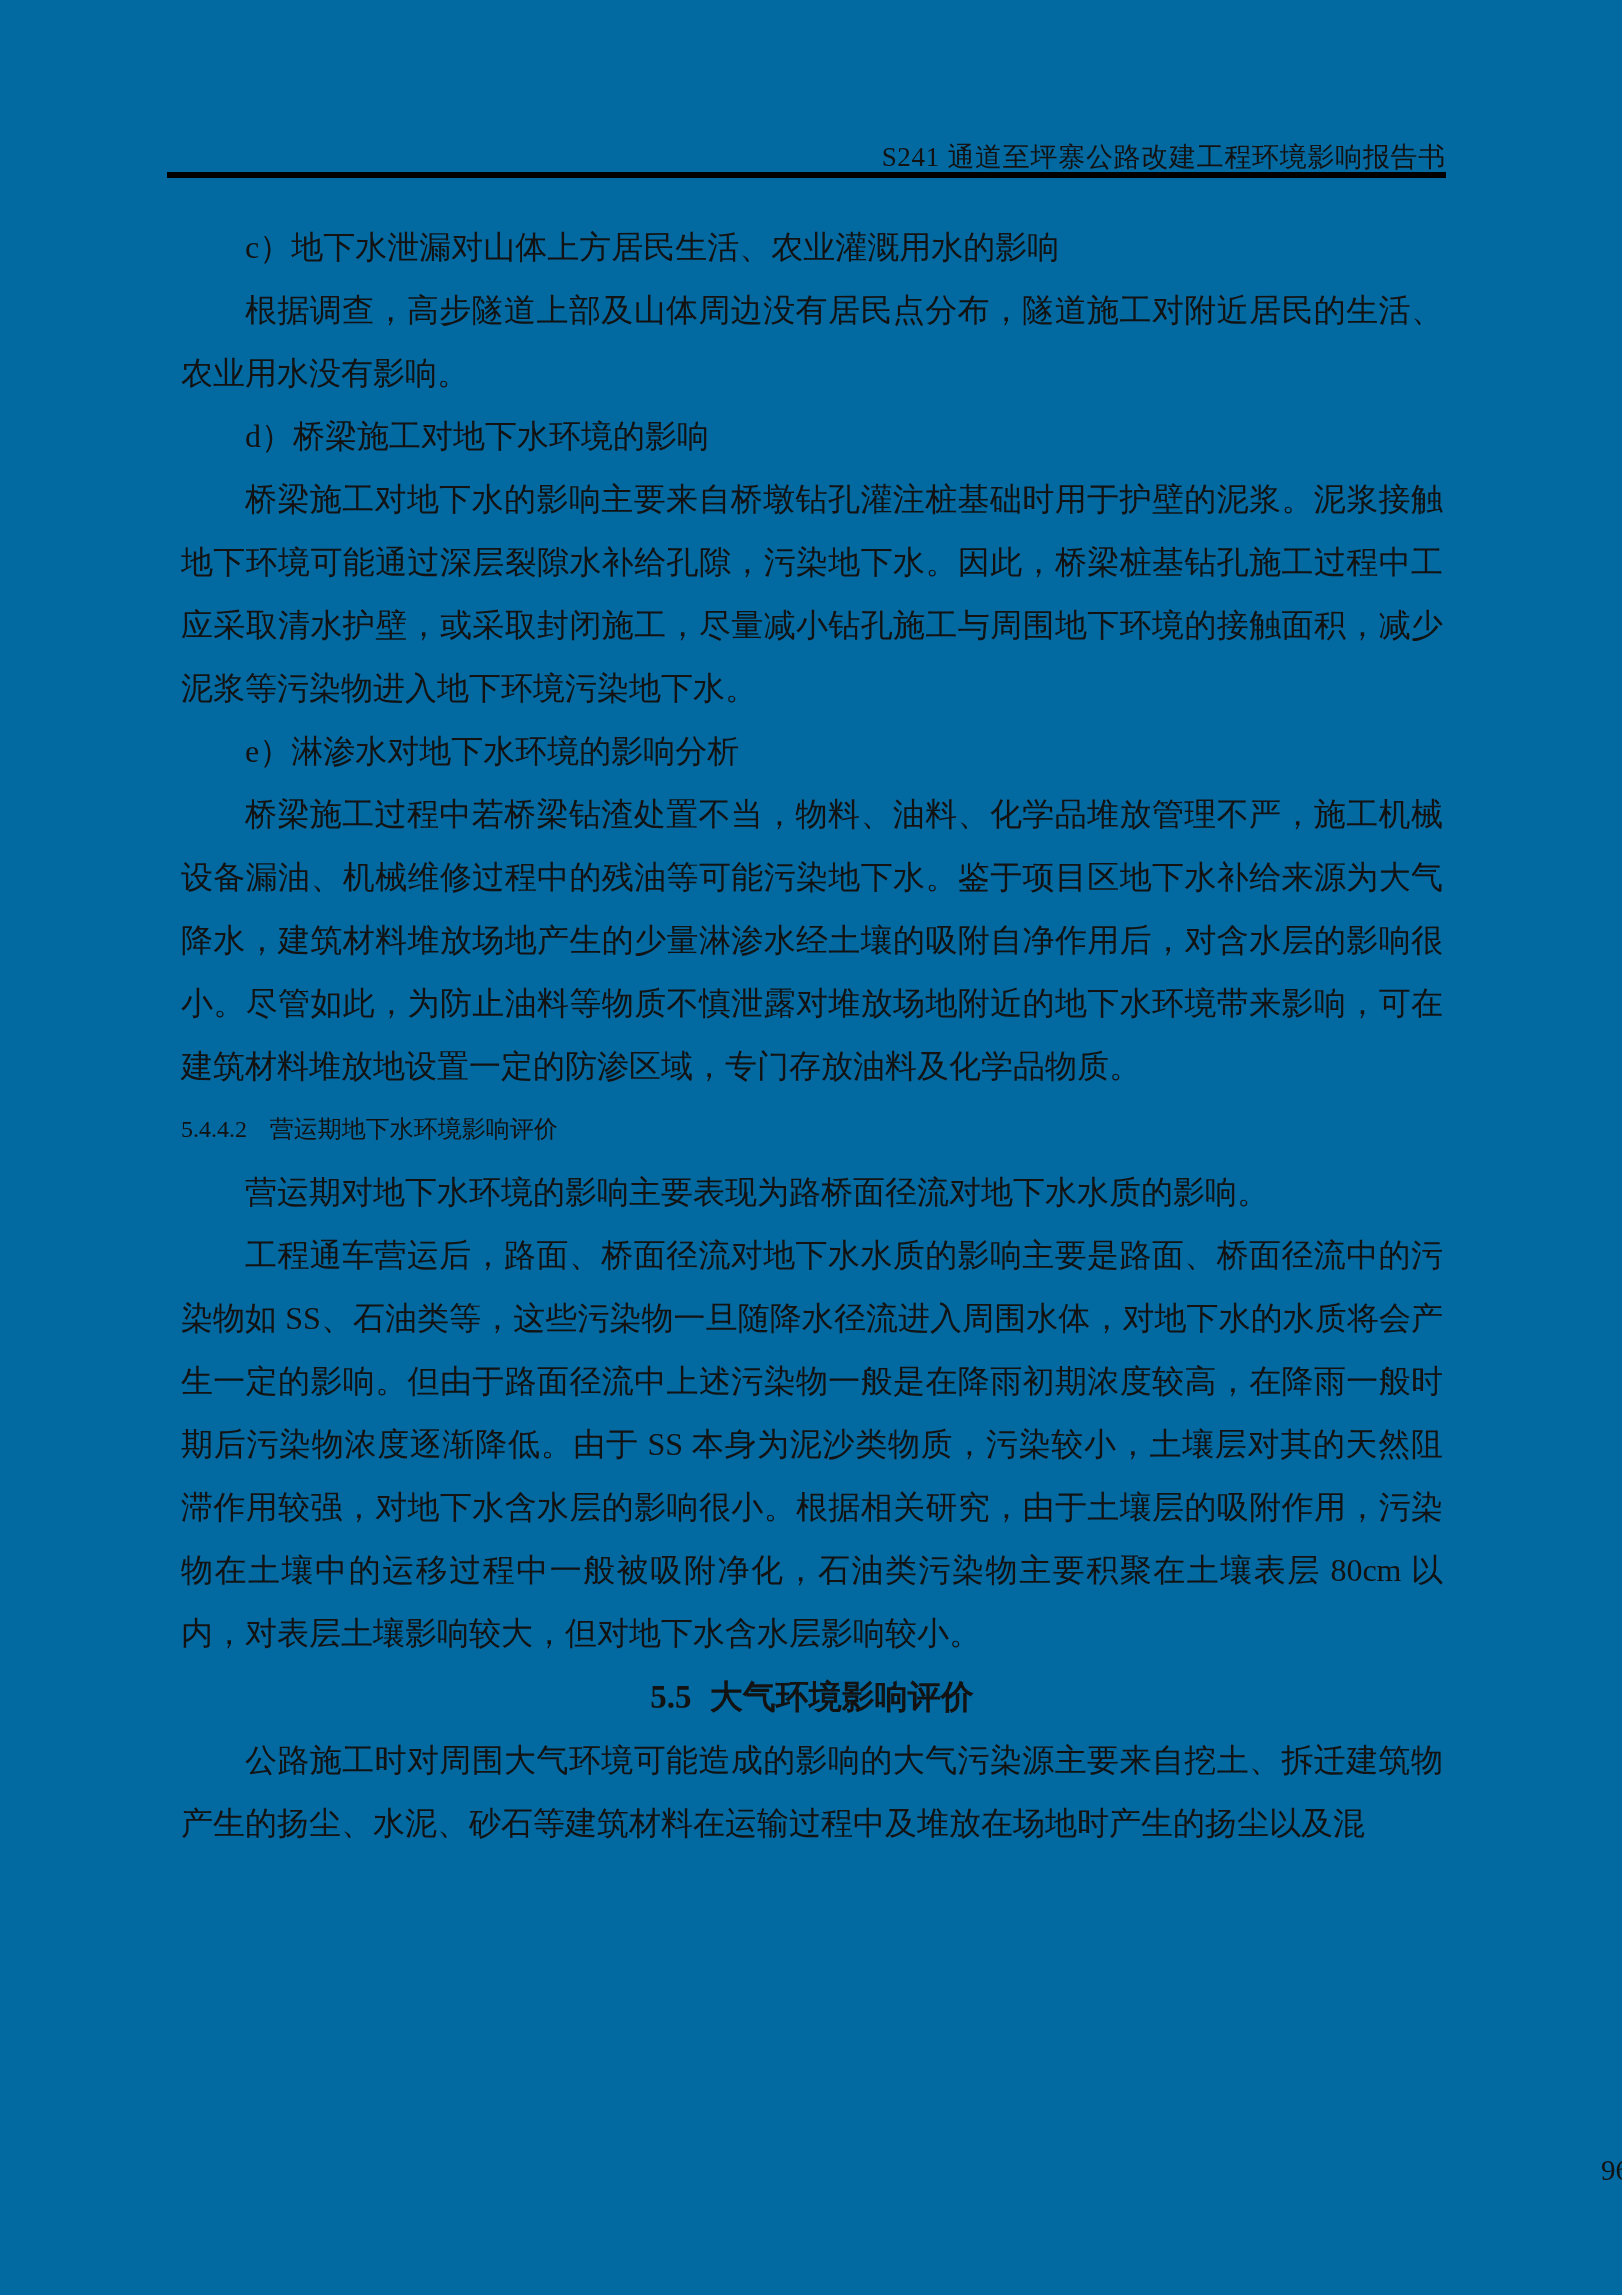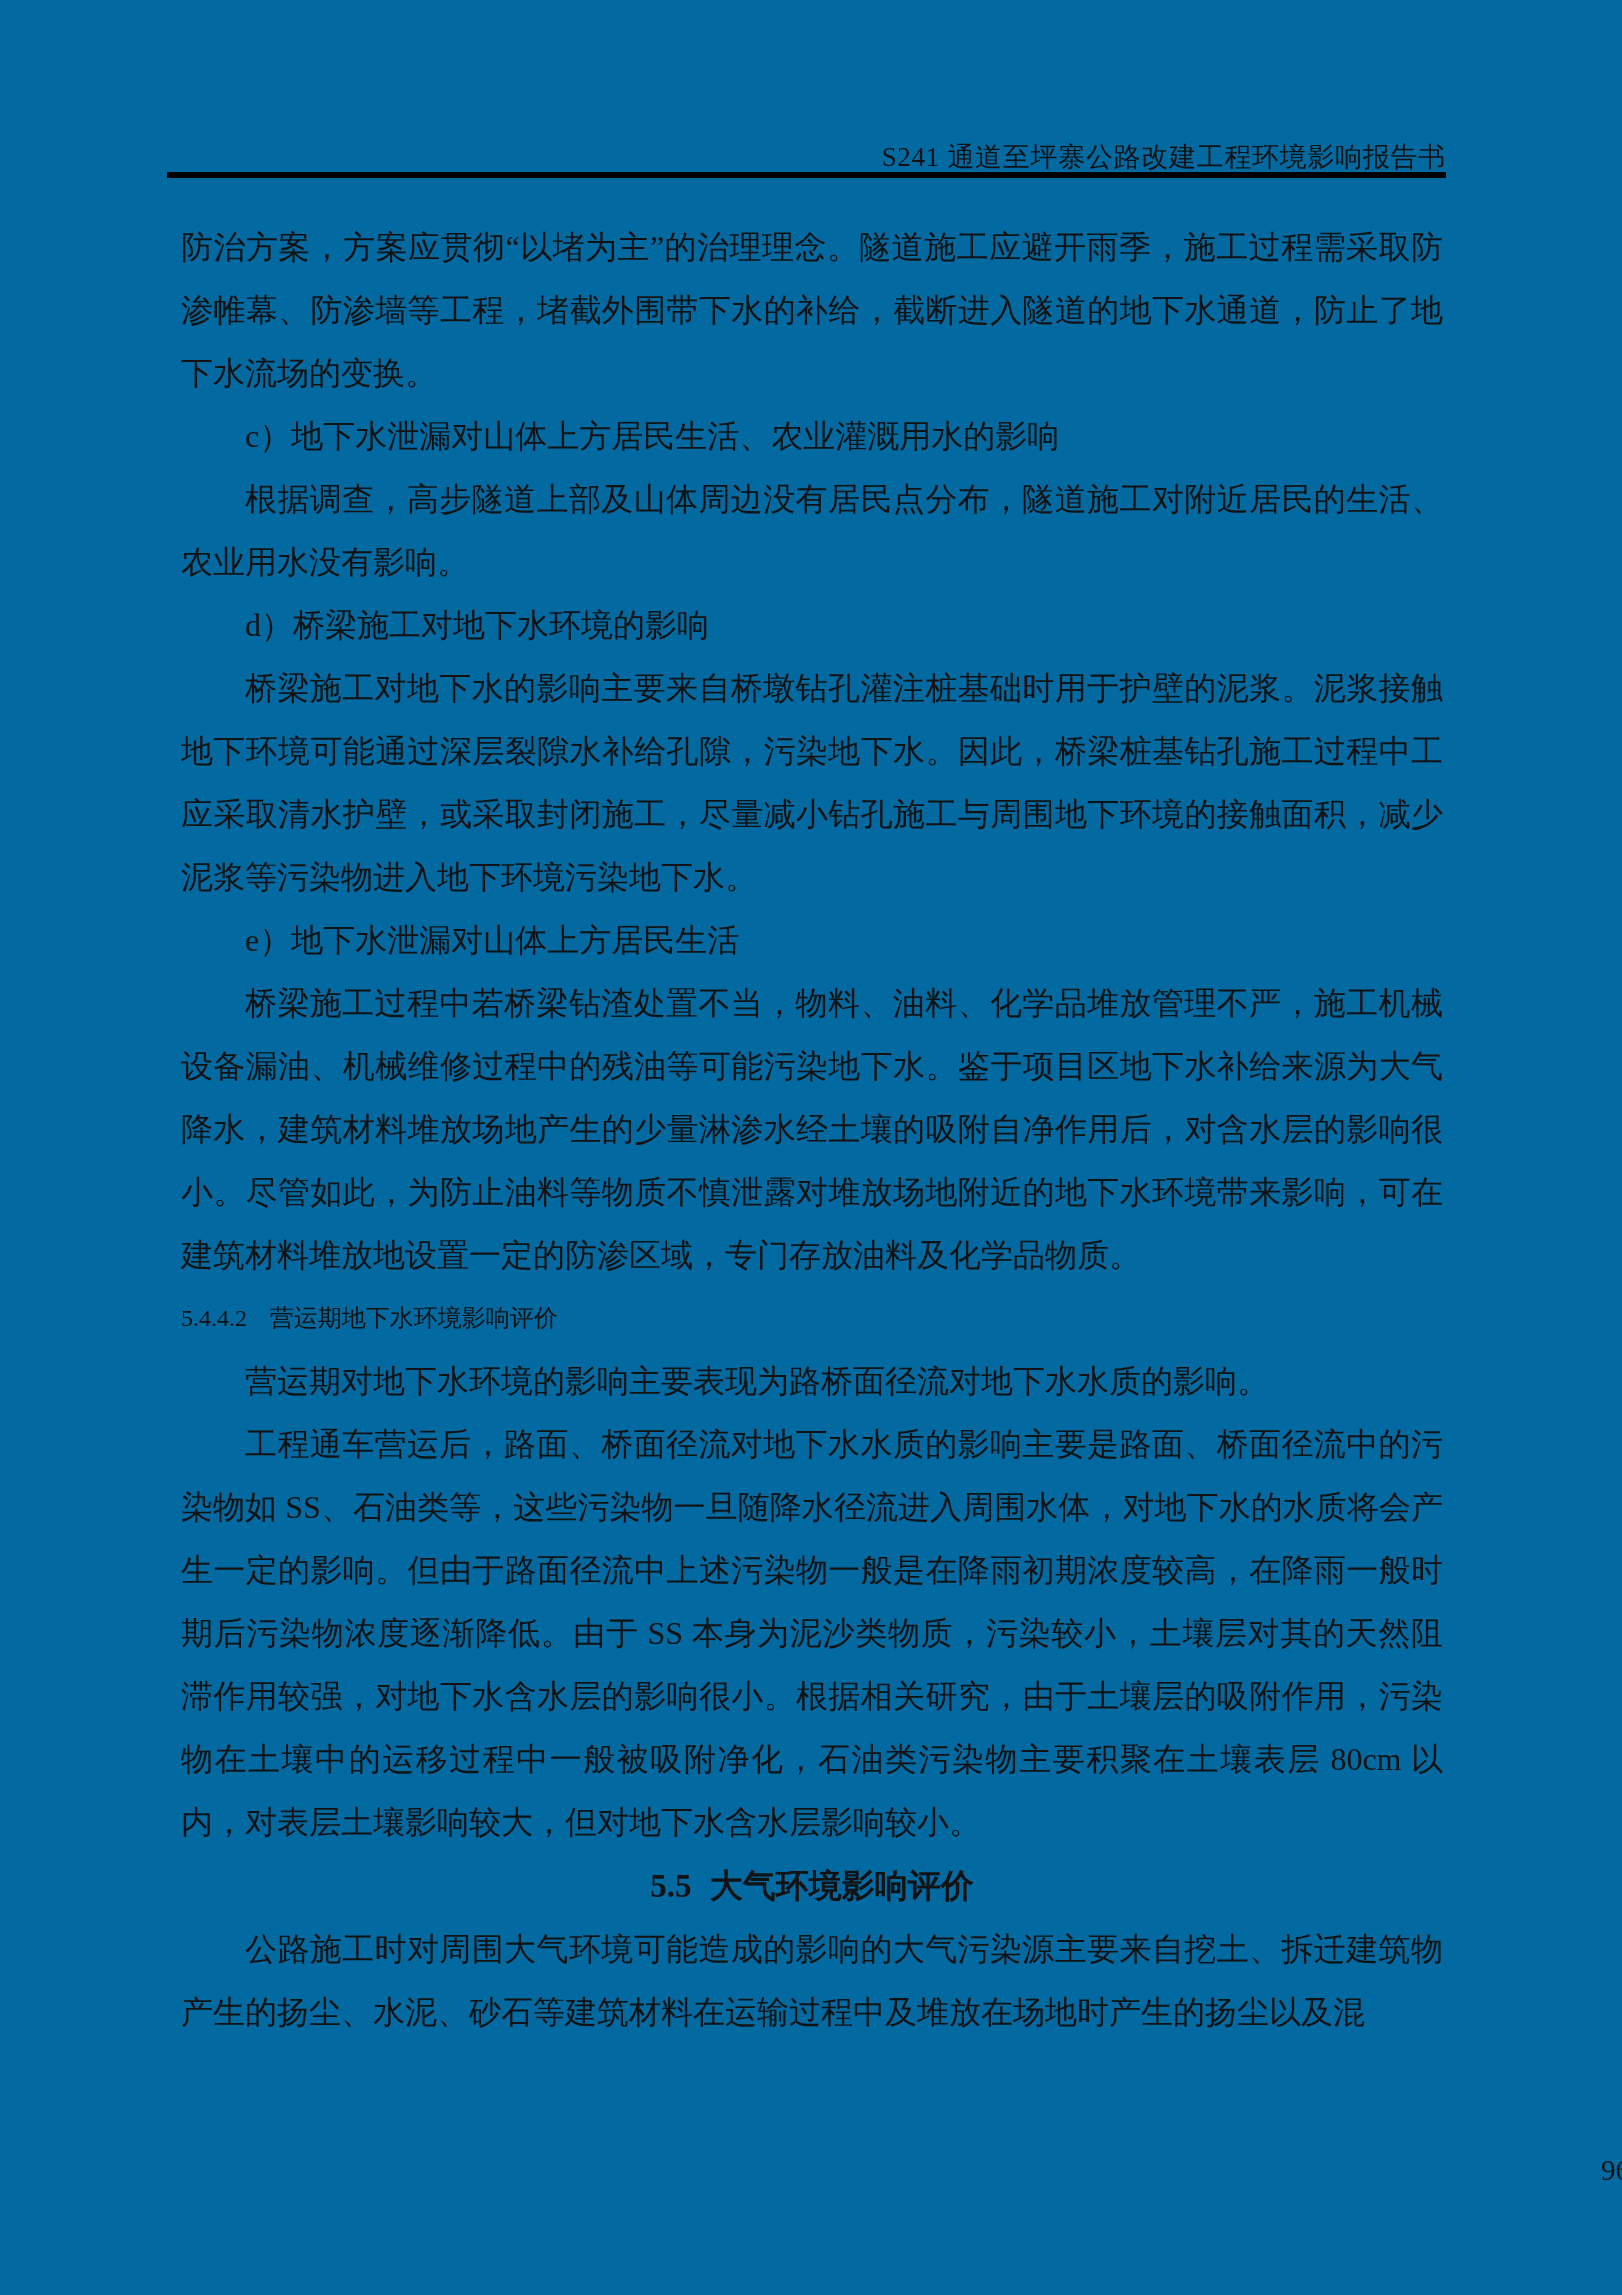--- a/index.html
+++ b/index.html
@@ -88,31 +88,30 @@
 <body>
 
 <div class="page">
 
   <div class="header-title">S241 通道至坪寨公路改建工程环境影响报告书</div>
 
   <div class="header-rule"></div>
 
   <div class="content">
 
-    <p class="para">防治方案，方案应贯彻“以堵为主”的治理理念。隧道施工应避开雨季，施工过程需采取防渗帷幕、防渗墙等工程，堵截外围带下水的补给，截断进入隧道的地下水通道，防止了地下水流场的变换。</p>
 
     <p class="para indent">c）地下水泄漏对山体上方居民生活、农业灌溉用水的影响</p>
 
     <p class="para indent">根据调查，高步隧道上部及山体周边没有居民点分布，隧道施工对附近居民的生活、农业用水没有影响。</p>
 
     <p class="para indent">d）桥梁施工对地下水环境的影响</p>
 
     <p class="para indent">桥梁施工对地下水的影响主要来自桥墩钻孔灌注桩基础时用于护壁的泥浆。泥浆接触地下环境可能通过深层裂隙水补给孔隙，污染地下水。因此，桥梁桩基钻孔施工过程中工应采取清水护壁，或采取封闭施工，尽量减小钻孔施工与周围地下环境的接触面积，减少泥浆等污染物进入地下环境污染地下水。</p>
 
-    <p class="para indent">e）地下水泄漏对山体上方居民生活</p>
+    <p class="para indent">e）淋渗水对地下水环境的影响分析</p>
 
     <p class="para indent">桥梁施工过程中若桥梁钻渣处置不当，物料、油料、化学品堆放管理不严，施工机械设备漏油、机械维修过程中的残油等可能污染地下水。鉴于项目区地下水补给来源为大气降水，建筑材料堆放场地产生的少量淋渗水经土壤的吸附自净作用后，对含水层的影响很小。尽管如此，为防止油料等物质不慎泄露对堆放场地附近的地下水环境带来影响，可在建筑材料堆放地设置一定的防渗区域，专门存放油料及化学品物质。</p>
 
     <h3 class="h-sub">
       <span class="sec-num sec-num-wide">5.4.4.2</span><span>营运期地下水环境影响评价</span>
     </h3>
 
     <p class="para indent">营运期对地下水环境的影响主要表现为路桥面径流对地下水水质的影响。</p>
 
     <p class="para indent">工程通车营运后，路面、桥面径流对地下水水质的影响主要是路面、桥面径流中的污染物如 SS、石油类等，这些污染物一旦随降水径流进入周围水体，对地下水的水质将会产生一定的影响。但由于路面径流中上述污染物一般是在降雨初期浓度较高，在降雨一般时期后污染物浓度逐渐降低。由于 SS 本身为泥沙类物质，污染较小，土壤层对其的天然阻滞作用较强，对地下水含水层的影响很小。根据相关研究，由于土壤层的吸附作用，污染物在土壤中的运移过程中一般被吸附净化，石油类污染物主要积聚在土壤表层 80cm 以内，对表层土壤影响较大，但对地下水含水层影响较小。</p>

